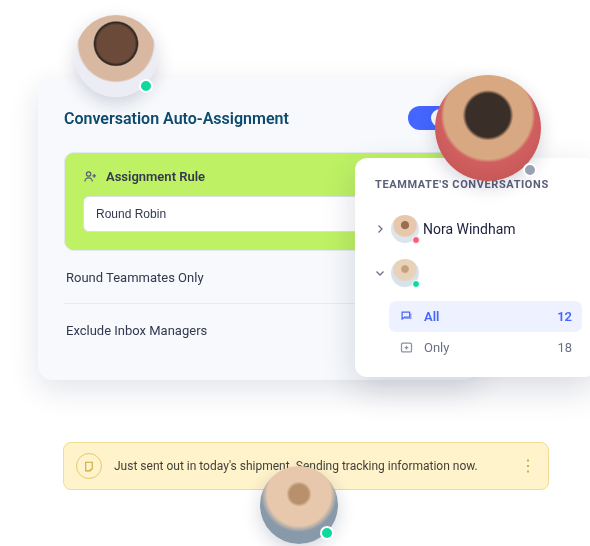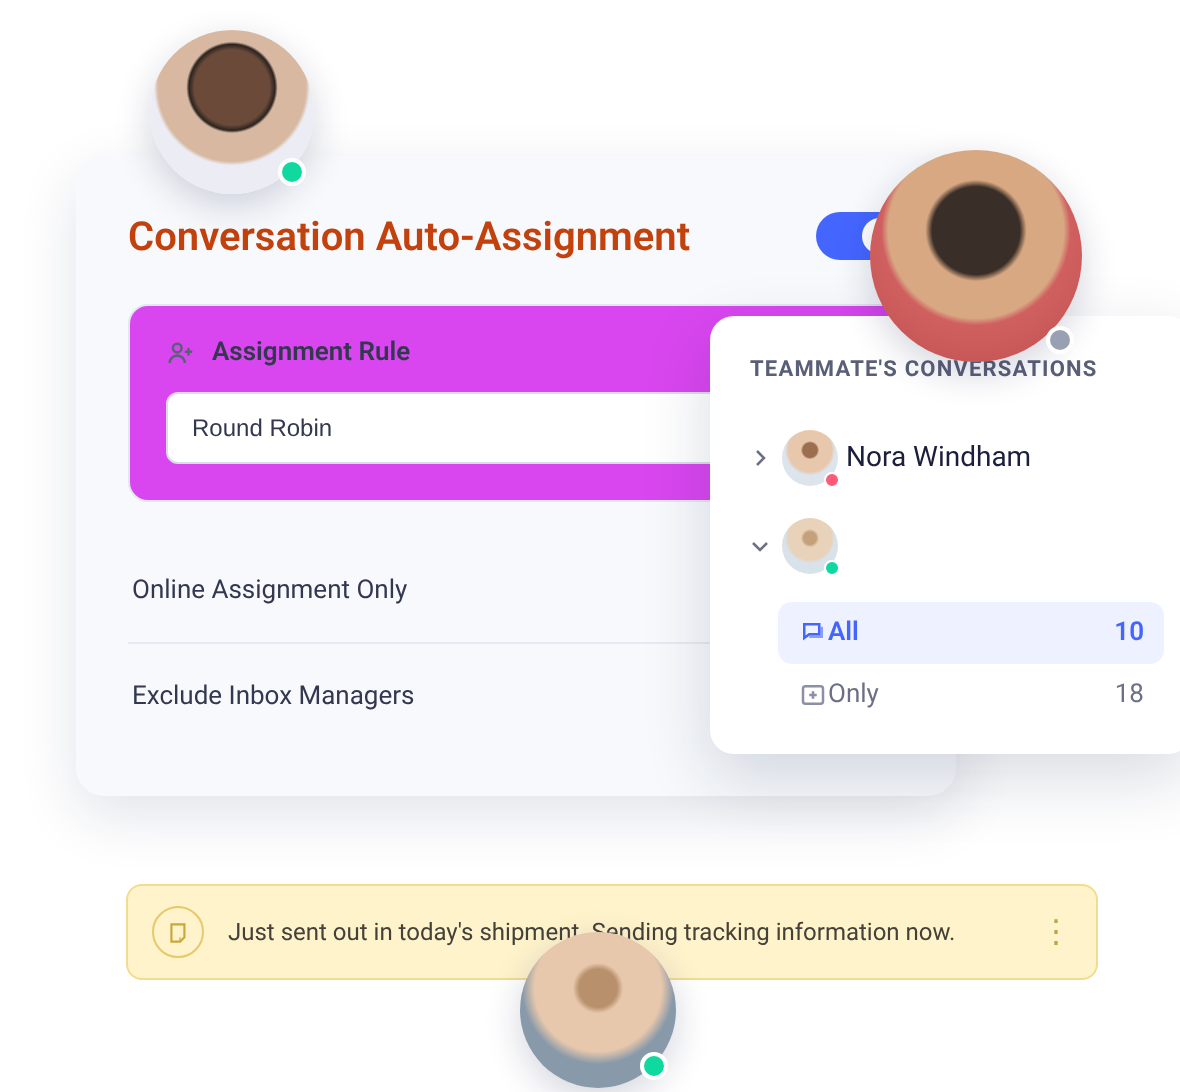--- a/index.html
+++ b/index.html
@@ -23,48 +23,48 @@
   padding: 28px 26px 24px;
   box-shadow: 0 10px 30px rgba(20, 30, 70, 0.12);
 }
 .settings-header {
   display: flex;
   justify-content: space-between;
   align-items: center;
   margin-bottom: 22px;
 }
 .settings-title {
-  font-size: 20px;
+  font-size: 16px;
   font-weight: 600;
-  color: #c2410c;
+  color: #0c4a6e;
 }
 .toggle {
   width: 44px;
   height: 24px;
   background: #4466ff;
   border-radius: 12px;
   position: relative;
   cursor: pointer;
 }
 .toggle::after {
   content: "";
   position: absolute;
   width: 18px;
   height: 18px;
   background: #fff;
   border-radius: 50%;
   top: 3px;
   right: 3px;
 }
 .rule-box {
-  background: #d946ef;
+  background: #bef264;
   border: 1px solid #e3e7ef;
   border-radius: 10px;
   padding: 16px 18px 18px;
-  margin-bottom: 18px;
+  margin-bottom: 0;
 }
 .rule-label {
   display: flex;
   align-items: center;
   gap: 8px;
   font-size: 13px;
   font-weight: 600;
   color: #333850;
   margin-bottom: 12px;
 }
@@ -166,20 +166,21 @@
   cursor: pointer;
 }
 .filter-row.active {
   background: #eef1ff;
   color: #4466ff;
   font-weight: 600;
 }
 .filter-left {
   display: flex;
   align-items: center;
+  gap: 10px;
 }
 
 
 .toast {
   position: absolute;
   left: 63px;
   top: 442px;
   width: 486px;
   background: #fff3cc;
   border: 1px solid #f2dc8f;
@@ -257,21 +258,21 @@
           <circle cx="9" cy="8" r="3.5"></circle>
             <path d="M3 20c0-3.3 2.7-6 6-6s6 2.7 6 6"></path>
             <path d="M18 8v6M15 11h6"></path>
         </svg>
       </span>
       <span>Assignment Rule</span>
     </div>
     <input class="rule-input" readonly="" value="Round Robin" style="">
   </div>
   <div class="setting-row">
-    <div class="setting-label">Online Assignment Only</div>
+    <div class="setting-label">Round Teammates Only</div>
     <div class="toggle-partial"></div>
   </div>
   <div class="setting-row">
     <div class="setting-label">Exclude Inbox Managers</div>
     <div class="toggle-partial"></div>
   </div>
 </div>
 
 <div class="teammates-panel">
   <div class="teammates-title">TEAMMATE'S CONVERSATIONS</div>
@@ -305,21 +306,21 @@
     <div class="filter-row active">
       <div class="filter-left">
         <span>
           <svg width="15" height="15" viewBox="0 0 24 24" fill="none" stroke="#4466ff" stroke-width="2">
               <path d="M5 5h12v8H9l-4 3V5z"></path>
               <path d="M9 15h10v-8" opacity="0.6"></path>
             </svg>
         </span>
         <span>All</span>
       </div>
-      <span>10</span>
+      <span>12</span>
     </div>
     <div class="filter-row">
       <div class="filter-left">
         <span>
           <svg width="15" height="15" viewBox="0 0 24 24" fill="none" stroke="#8a90a6" stroke-width="2">
               <rect x="4" y="5" width="16" height="14" rx="2"></rect>
               <path d="M12 9v6M9 12h6"></path>
             </svg>
         </span>
         <span>Only</span>

